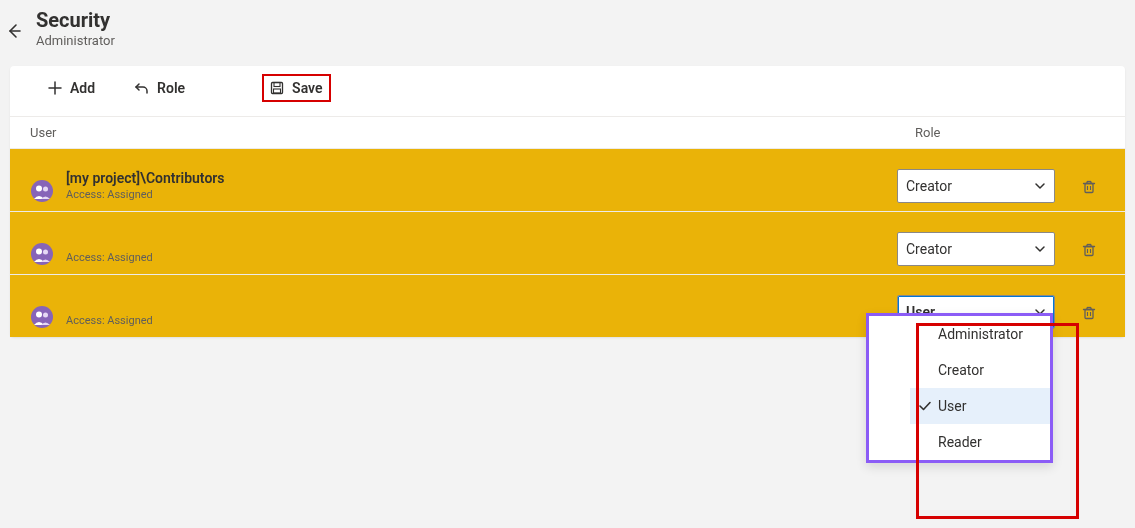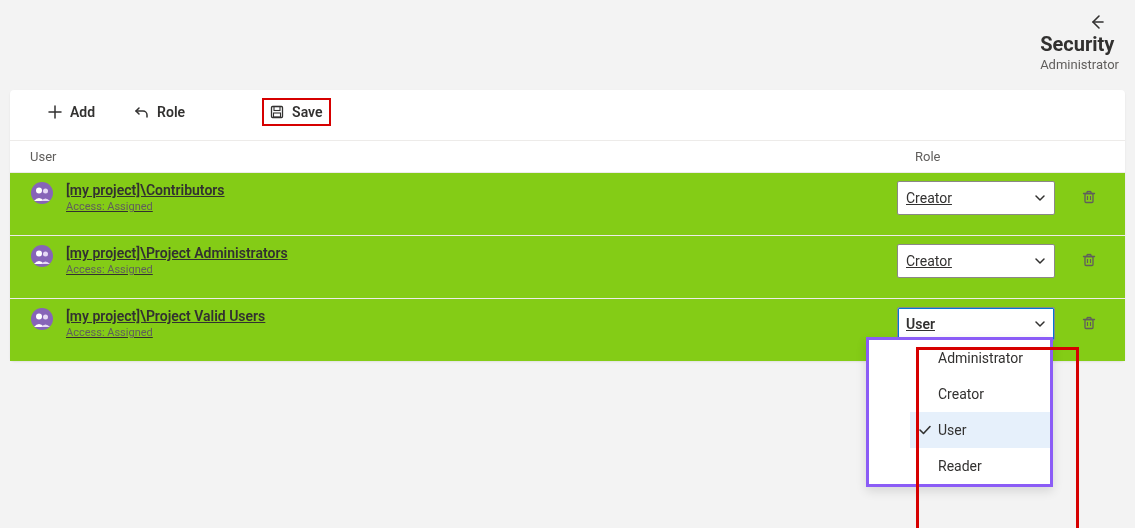--- a/index.html
+++ b/index.html
@@ -8,24 +8,23 @@
     width: 1135px;
     height: 528px;
     background: #f3f3f3;
     font-family: "Segoe UI", -apple-system, BlinkMacSystemFont, Roboto, Arial, sans-serif;
     font-size: 14px;
     color: #323130;
     overflow: hidden;
   }
 
   .header {
-    padding: 8px 16px 4px 16px;
+    padding: 8px 16px 4px 4px;
     display: flex;
-    align-items: flex-end;
-    flex-direction: column;
+    align-items: center;
   }
   .back-arrow {
     width: 20px;
     height: 20px;
     margin-top: 4px;
     margin-right: 12px;
     display:flex;
     align-items:center;
     justify-content:center;
     cursor:pointer;
@@ -84,27 +83,26 @@
     padding: 8px 20px;
     color:#605e5c;
     font-size:13px;
   }
   .col-user { flex: 1 1 auto; }
   .col-role { width: 150px; }
   .col-actions { width: 40px; }
 
   .row {
     display:flex;
-    align-items:flex-start;
+    align-items:flex-end;
     border-bottom:1px solid #edebe9;
     padding: 8px 20px;
-    background:#84cc16;
+    background:#eab308;
     min-height:46px;
     position: relative;
-    text-decoration: underline;
   }
   .row:last-of-type { border-bottom:none; }
   .identity-icon {
     width:24px;height:24px;
     margin-right:12px;
     flex-shrink:0;
   }
   .identity-text { flex:1 1 auto; display:flex; flex-direction:column; }
   .identity-name { font-size:14px; font-weight:600; line-height:18px; }
   .identity-access { font-size:11px; color:#605e5c; line-height:16px; }
@@ -267,21 +265,20 @@
     <div class="identity-icon">
       <svg width="24" height="24" viewBox="0 0 24 24">
           <circle cx="12" cy="12" r="11" fill="#8764b8"></circle>
           <circle cx="9" cy="9.5" r="3" fill="#fff"></circle>
           <circle cx="15.5" cy="10" r="2.5" fill="#e6d8f5"></circle>
           <path d="M4 20 Q9 14 14 20 Z" fill="#fff"></path>
           <path d="M11 20 Q15.5 15 20 20 Z" fill="#e6d8f5"></path>
         </svg>
     </div>
     <div class="identity-text">
-      <div class="identity-name">[my project]\Project Administrators</div>
       <div class="identity-access">Access: Assigned</div>
     </div>
     <div class="role-select">
       <span>Creator</span>
       <svg width="12" height="12" viewBox="0 0 12 12">
           <path d="M2 4 L6 8 L10 4" fill="none" stroke="#323130" stroke-width="1.5" stroke-linecap="round" stroke-linejoin="round"></path>
         </svg>
     </div>
     <div class="delete-btn">
       <svg width="16" height="16" viewBox="0 0 16 16">
@@ -300,21 +297,20 @@
     <div class="identity-icon">
       <svg width="24" height="24" viewBox="0 0 24 24">
           <circle cx="12" cy="12" r="11" fill="#8764b8"></circle>
           <circle cx="9" cy="9.5" r="3" fill="#fff"></circle>
           <circle cx="15.5" cy="10" r="2.5" fill="#e6d8f5"></circle>
           <path d="M4 20 Q9 14 14 20 Z" fill="#fff"></path>
           <path d="M11 20 Q15.5 15 20 20 Z" fill="#e6d8f5"></path>
         </svg>
     </div>
     <div class="identity-text">
-      <div class="identity-name">[my project]\Project Valid Users</div>
       <div class="identity-access">Access: Assigned</div>
     </div>
     <div class="role-select open">
       <span style="font-weight:600">User</span>
       <svg width="12" height="12" viewBox="0 0 12 12">
           <path d="M2 4 L6 8 L10 4" fill="none" stroke="#323130" stroke-width="1.5" stroke-linecap="round" stroke-linejoin="round"></path>
         </svg>
     </div>
     <div class="delete-btn">
       <svg width="16" height="16" viewBox="0 0 16 16">

